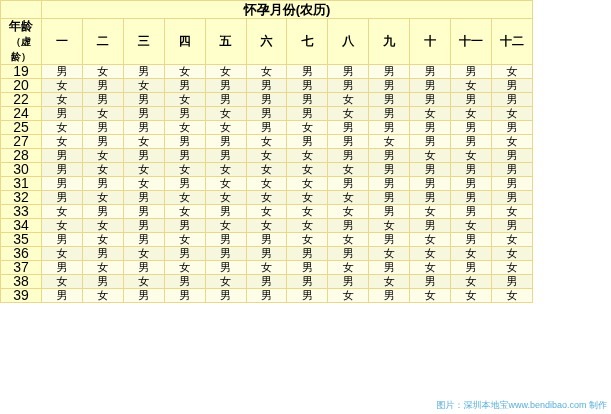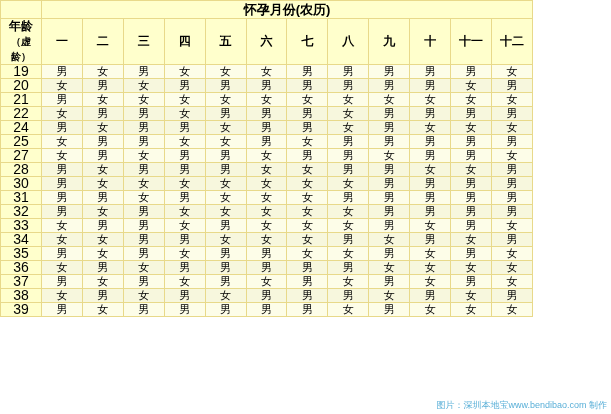--- a/index.html
+++ b/index.html
@@ -143,35 +143,20 @@
           <td class="val-cell">男</td>
           <td class="val-cell">男</td>
           <td class="val-cell">男</td>
           <td class="val-cell">男</td>
           <td class="val-cell">男</td>
           <td class="val-cell">男</td>
           <td class="val-cell">男</td>
           <td class="val-cell">女</td>
           <td class="val-cell">男</td>
         </tr>
-        <tr>
-          <td class="age-cell">21</td>
-          <td class="val-cell">男</td>
-          <td class="val-cell">女</td>
-          <td class="val-cell">女</td>
-          <td class="val-cell">女</td>
-          <td class="val-cell">女</td>
-          <td class="val-cell">女</td>
-          <td class="val-cell">女</td>
-          <td class="val-cell">女</td>
-          <td class="val-cell">女</td>
-          <td class="val-cell">女</td>
-          <td class="val-cell">女</td>
-          <td class="val-cell">女</td>
-        </tr>
         <tr class="alt">
           <td class="age-cell">22</td>
           <td class="val-cell">女</td>
           <td class="val-cell">男</td>
           <td class="val-cell">男</td>
           <td class="val-cell">女</td>
           <td class="val-cell">男</td>
           <td class="val-cell">男</td>
           <td class="val-cell">男</td>
           <td class="val-cell">女</td>

